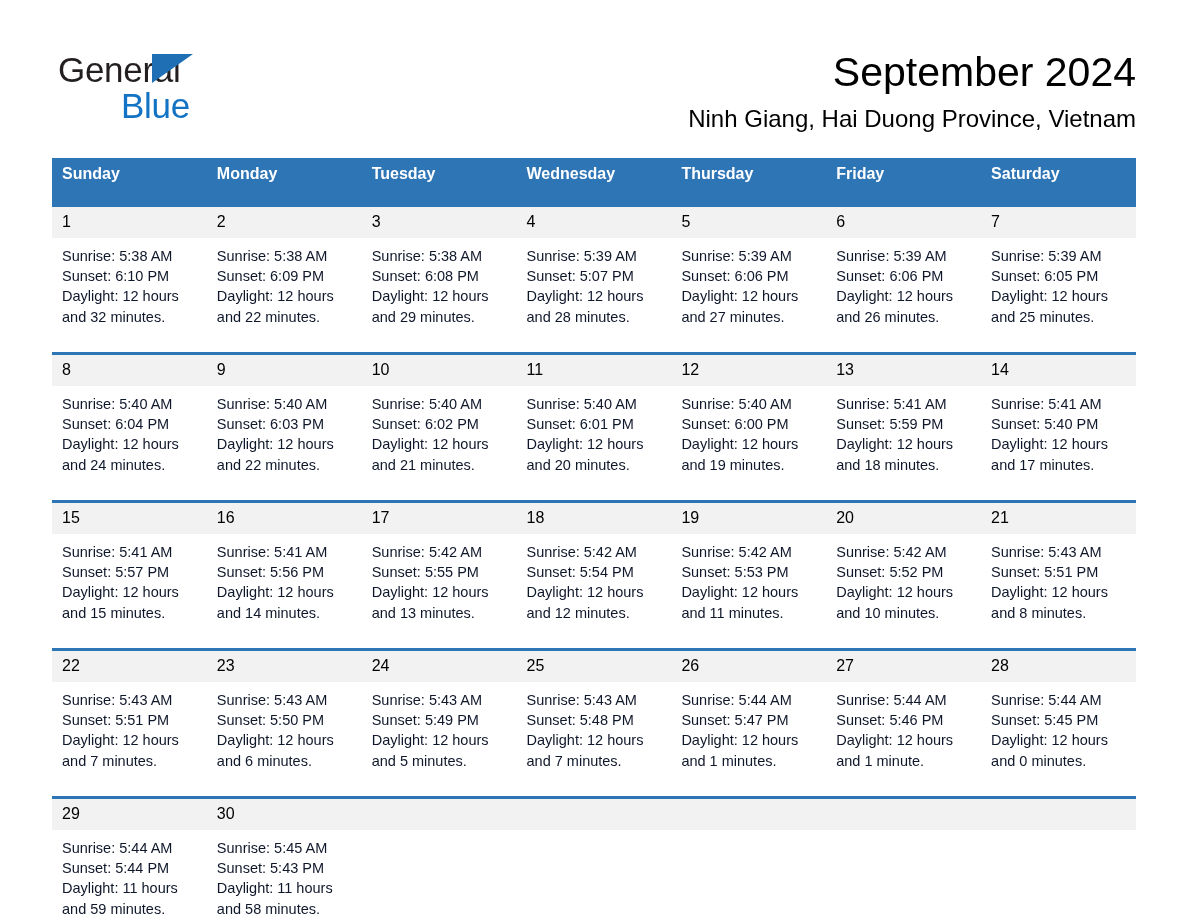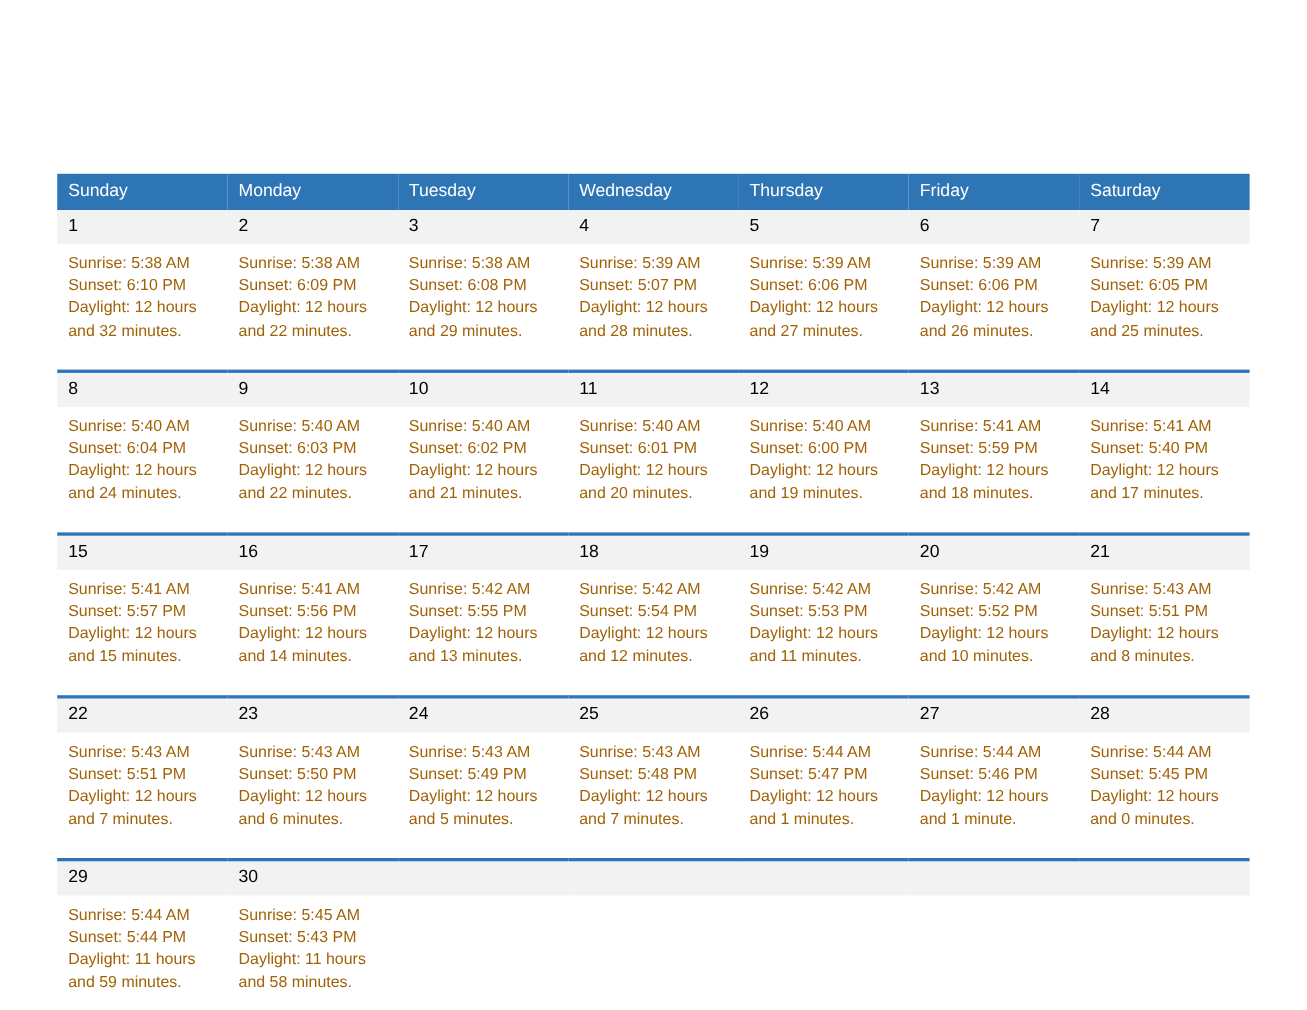--- a/index.html
+++ b/index.html
@@ -90,23 +90,23 @@
     left: 52px;
     top: 158px;
     width: 1084px;
     border-collapse: collapse;
     table-layout: fixed;
   }
   .calendar th {
     background: #2e75b6;
     color: #ffffff;
     font-size: 16px;
-    font-weight: 400;
+    font-weight: 700;
     text-align: left;
-    padding: 7px 0 8px 10px;
+    padding: 7px 0 24px 10px;
     height: 17px;
     vertical-align: middle;
   }
   .calendar td {
     width: 154.85px;
     vertical-align: top;
     padding: 0;
   }
   tr.week-row td {
     border-top: 3px solid #2e75b6;
@@ -122,31 +122,45 @@
     padding: 6px 0 7px 10px;
     height: 18px;
   }
   .daynum.empty {
     color: transparent;
   }
   .detail {
     padding: 8px 10px 16px 10px;
     font-size: 14.5px;
     line-height: 20.2px;
-    color: #a16207;
+    color: #0f172a;
     min-height: 90px;
   }
   .detail div { white-space: nowrap; }
   .blank .detail { min-height: 90px; }
 </style>
 </head>
 <body>
 
 <div class="page">
 
+  <div class="header">
+
+    <div class="logo">
+      <span class="logo-line1">General</span>
+      <span class="logo-triangle"></span>
+      <span class="logo-line2">Blue</span>
+    </div>
+
+    <div class="title-block">
+      <div class="cal-title">September 2024</div>
+      <div class="cal-subtitle">Ninh Giang, Hai Duong Province, Vietnam</div>
+    </div>
+
+  </div>
 
   <table class="calendar">
     <thead>
       <tr>
         <th>Sunday</th>
         <th>Monday</th>
         <th>Tuesday</th>
         <th>Wednesday</th>
         <th>Thursday</th>
         <th>Friday</th>

